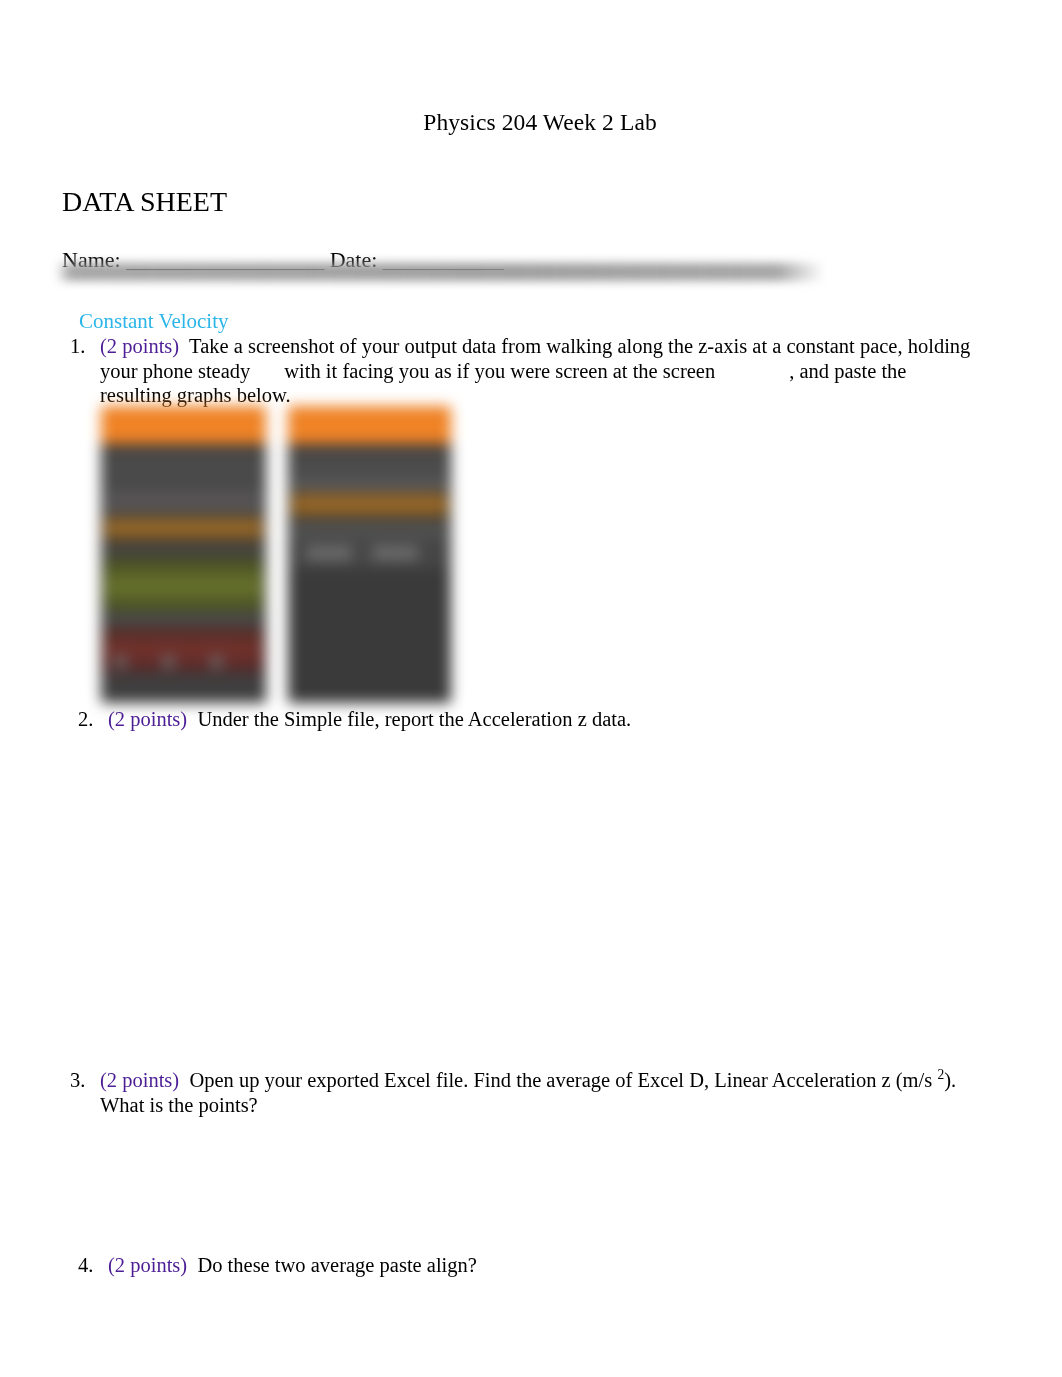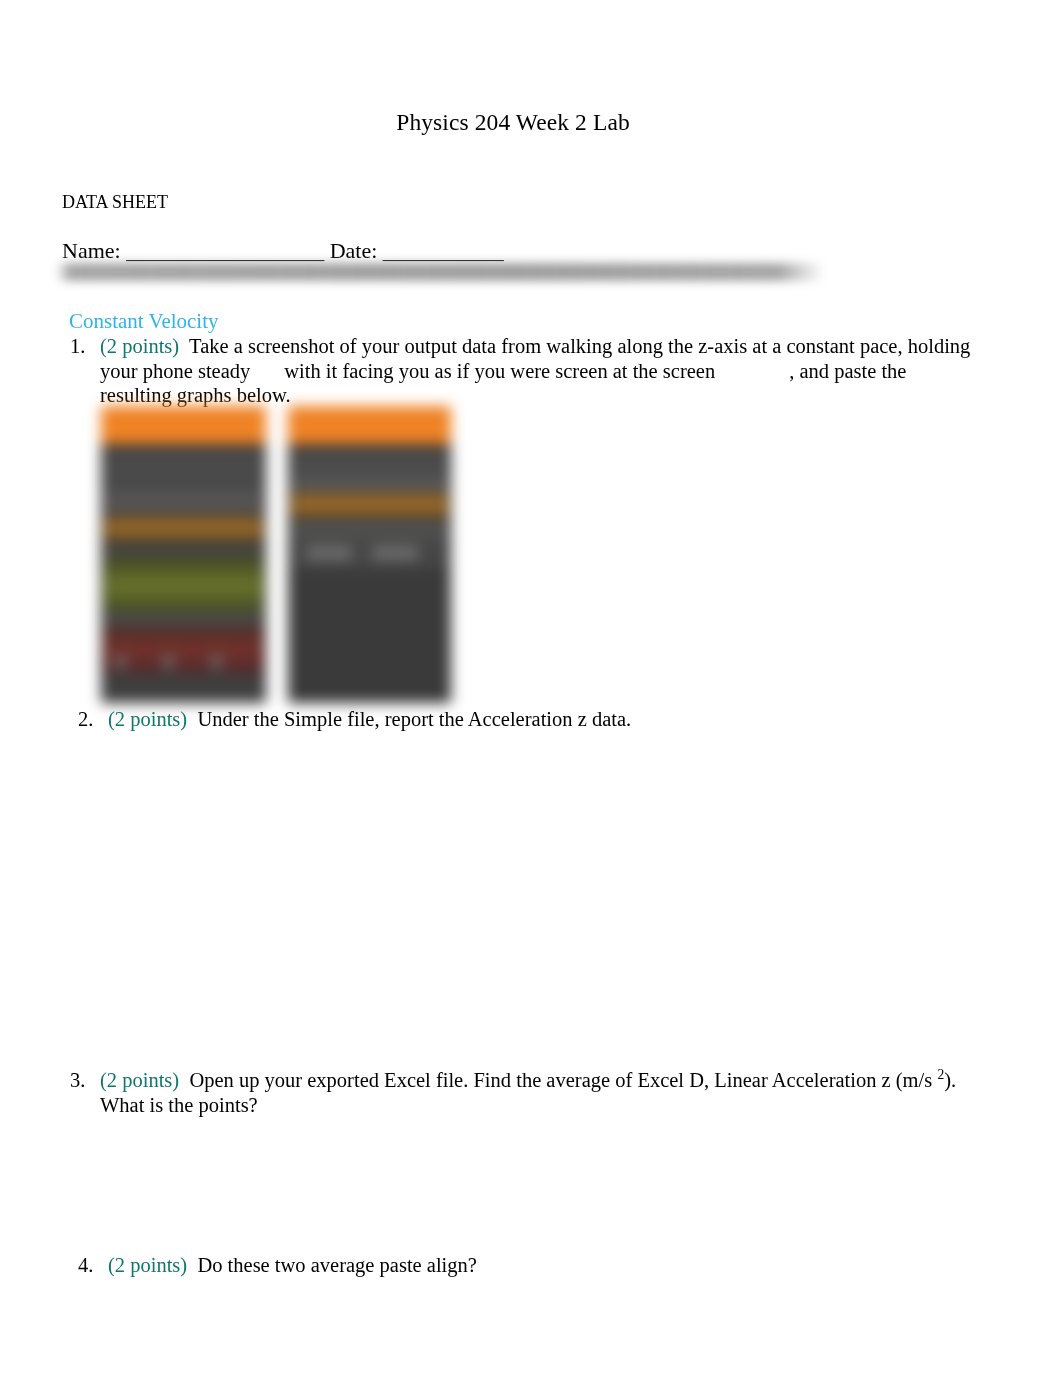--- a/index.html
+++ b/index.html
@@ -22,41 +22,42 @@
     background: #ffffff;
   }
 
   
   .title-block {
     position: absolute;
     left: 0;
     top: 108px;
     width: 1026px;
     text-align: center;
+    padding-left: 27px;
   }
   .title-line {
     font-size: 23.5px;
     line-height: 28px;
     letter-spacing: 0.1px;
   }
 
   
   .datasheet {
     position: absolute;
     left: 62px;
     top: 189px;
-    font-size: 18px;
+    font-size: 28px;
     line-height: 26px;
   }
 
   
   .namedate {
     position: absolute;
     left: 62px;
-    top: 238px;
+    top: 247px;
     font-size: 22px;
     line-height: 26px;
     white-space: pre;
   }
 
   
   .redaction-bar {
     position: absolute;
     left: 56px;
     top: 263px;
@@ -67,21 +68,21 @@
         rgba(150,150,150,0.85) 14px,
         rgba(150,150,150,0.92) 60%,
         rgba(150,150,150,0.85) 94%,
         rgba(150,150,150,0) 100%);
     filter: blur(5px);
   }
 
   
   .section-heading {
     position: absolute;
-    left: 69px;
+    left: 79px;
     top: 309px;
     font-size: 21px;
     line-height: 25px;
     color: #2cb5e8;
   }
 
   
   .item {
     position: absolute;
     font-size: 20.5px;
@@ -92,21 +93,21 @@
     left: 0;
     top: 0;
     width: 30px;
     text-align: left;
   }
   .item .body {
     display: block;
     margin-left: 30px;
   }
   .points {
-    color: #0f766e;
+    color: #4c1d95;
   }
   .gap-a { display: inline-block; width: 34px; }
   .gap-b { display: inline-block; width: 74px; }
 
   .item-1 { left: 70px; top: 334px; width: 912px; }
   .item-2 { left: 78px; top: 707px; width: 880px; }
   .item-3 { left: 70px; top: 1068px; width: 900px; }
   .item-4 { left: 78px; top: 1253px; width: 700px; }
 
   sup { font-size: 0.66em; vertical-align: super; line-height: 0; }

